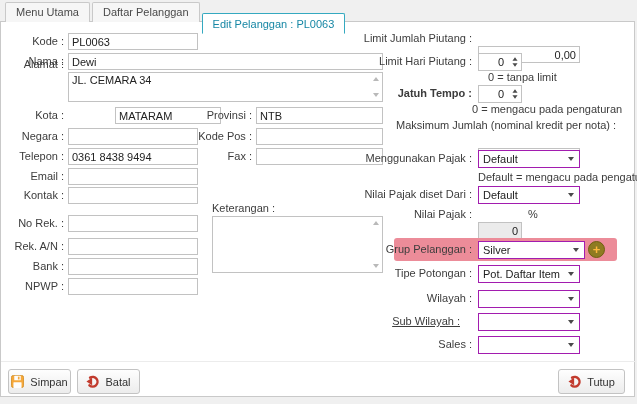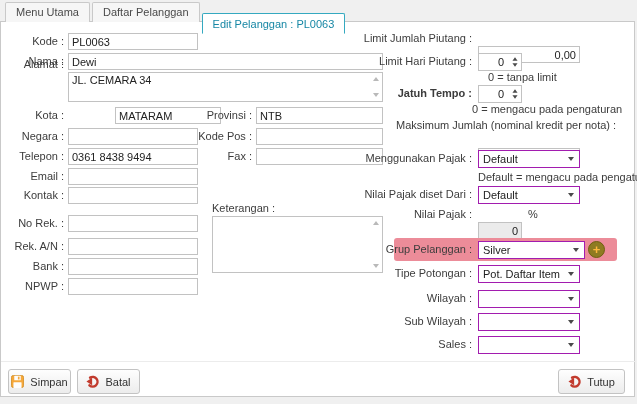--- a/index.html
+++ b/index.html
@@ -216,21 +216,21 @@
   </div>
 
   <span class="lbl" style="left:330px;width:142px;top:292px;">Wilayah :</span>
   <div class="dd" style="left:478px;top:290px;width:102px;">
     <span class="dd-text"></span>
     <span class="dd-arrow">
         <span class="tri-down"></span>
       </span>
   </div>
 
-  <span class="lbl" style="left:330px;width:142px;top:315px;">Sub Wilayah :</span>
+  <span class="lbl" style="left:318px;width:142px;top:315px;text-decoration:underline;">Sub Wilayah :</span>
   <div class="dd" style="left:478px;top:313px;width:102px;">
     <span class="dd-text"></span>
     <span class="dd-arrow">
         <span class="tri-down"></span>
       </span>
   </div>
 
   <span class="lbl" style="left:330px;width:142px;top:338px;">Sales :</span>
   <div class="dd" style="left:478px;top:336px;width:102px;">
     <span class="dd-text"></span>

